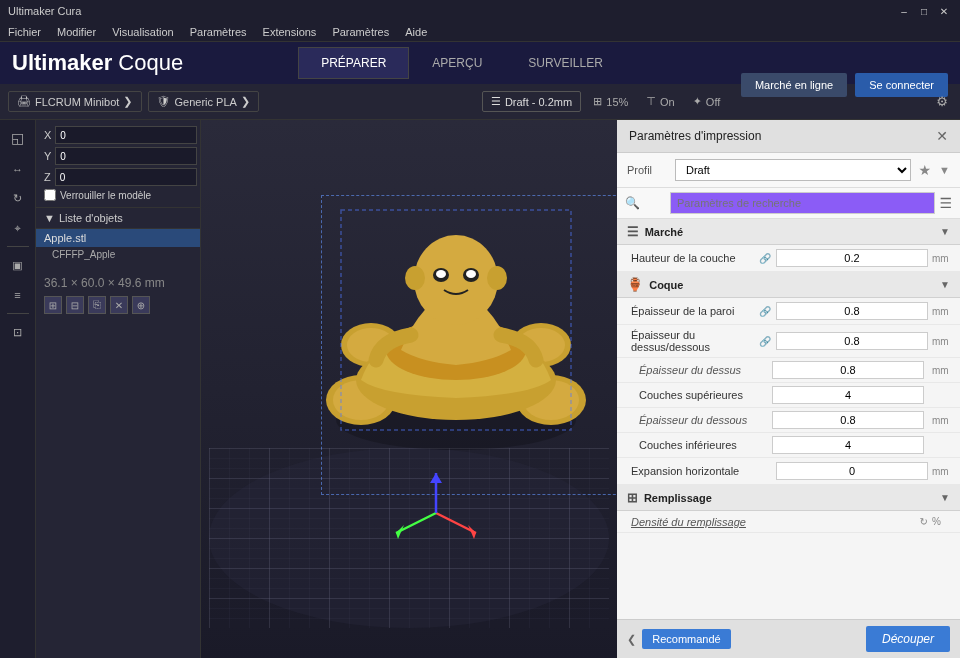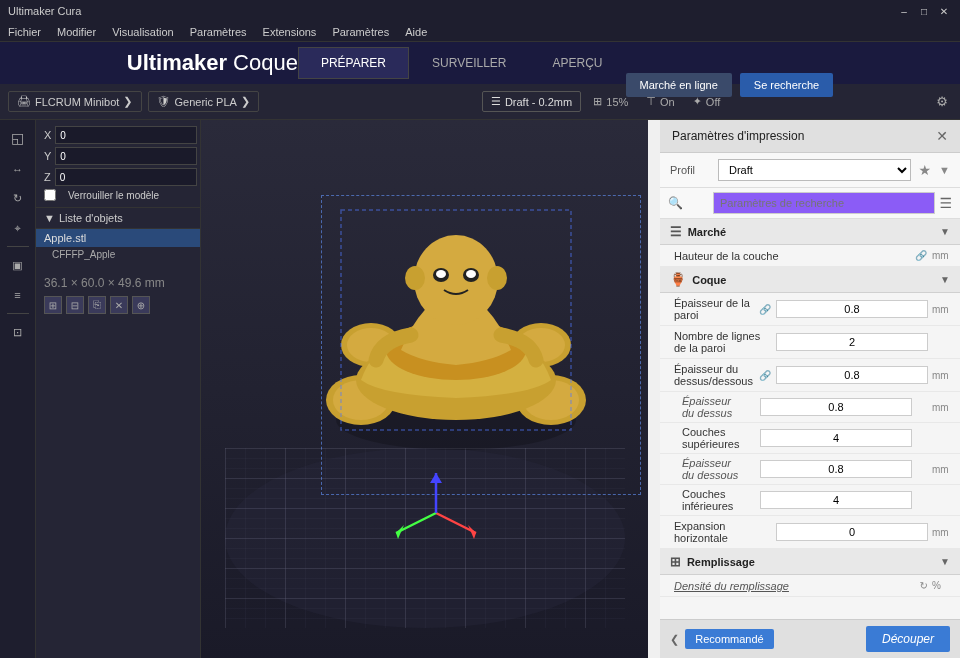--- a/index.html
+++ b/index.html
@@ -33,21 +33,21 @@
       border-bottom: 1px solid #333;
     }
     #menubar span { cursor: pointer; padding: 1px 4px; }
 
     
     #header {
       background: #1a1a3e;
       height: 42px;
       display: flex;
       align-items: center;
-      justify-content: center;
+      justify-content: space-between;
       padding: 0 12px;
     }
     #header .logo { display: flex; align-items: center; gap: 6px; font-size: 22px; font-weight: 300; color: #fff; }
     #header .logo .brand { font-weight: 700; }
     #header .nav-tabs { display: flex; gap: 0; }
     #header .nav-tab {
       padding: 8px 22px;
       cursor: pointer;
       font-size: 12px;
       color: #aaa;
@@ -152,21 +152,21 @@
       border: 1px solid #444;
       color: #fff;
       font-size: 10px;
       padding: 2px 4px;
       height: 18px;
     }
     .xyz-unit { font-size: 10px; color: #888; width: 18px; }
     .lock-row {
       display: flex;
       align-items: flex-end;
-      gap: 12px;
+      gap: 4px;
       margin-top: 2px;
     }
     .lock-checkbox { width: 12px; height: 12px; }
     .lock-label { font-size: 10px; color: #ccc; }
 
     .obj-list-header {
       display: flex;
       align-items: center;
       gap: 4px;
       padding: 4px 8px;
@@ -203,28 +203,27 @@
       display: flex; align-items: center; justify-content: center;
       background: #3a3a5a;
       border: 1px solid #555;
       color: #aaa;
       font-size: 10px;
       cursor: pointer;
     }
 
     
     #right-panel {
-      width: 312px;
+      width: 343px;
       background: #f0f0f0;
       color: #222;
       display: flex;
       flex-direction: column;
       font-size: 11px;
       overflow: hidden;
-      padding-left: 12px;
     }
 
     .panel-header {
       background: #e0e0e0;
       padding: 8px 12px;
       display: flex;
       align-items: center;
       justify-content: space-between;
       border-bottom: 1px solid #ccc;
       font-size: 12px;
@@ -318,21 +317,21 @@
       text-align: center;
       height: 18px;
     }
     .setting-unit { color: #888; font-size: 10px; min-width: 18px; }
 
     .sub-setting-row {
       display: flex;
       align-items: center;
       padding: 3px 10px 3px 22px;
       border-bottom: 1px solid #e8e8e8;
-      gap: 20px;
+      gap: 8px;
       background: #f5f5f5;
     }
 
     
     .panel-footer {
       background: #e0e0e0;
       padding: 6px 10px;
       display: flex;
       align-items: center;
       gap: 6px;
@@ -434,26 +433,26 @@
   <span>Aide</span>
 </div>
 
 <div id="header">
   <div class="logo">
     <span class="brand">Ultimaker</span>
     <span>Coque</span>
   </div>
   <div class="nav-tabs">
     <div class="nav-tab active">PRÉPARER</div>
+    <div class="nav-tab">APERÇU</div>
     <div class="nav-tab">SURVEILLER</div>
-    <div class="nav-tab">APERÇU</div>
   </div>
   <div class="header-actions">
     <button class="header-btn secondary">Marché en ligne</button>
-    <button class="header-btn">Se recherche</button>
+    <button class="header-btn">Se connecter</button>
   </div>
 </div>
 
 <div id="toolbar">
   <div class="printer-section">
     <div class="printer-item">
       <span>🖨</span>
       <span>FLCRUM Minibot</span>
       <span>❯</span>
     </div>
@@ -640,38 +639,34 @@
     <div class="settings-list">
 
       <div class="section-header">
         <span class="section-icon">☰</span>
         <span>Marché</span>
         <span class="section-arrow">▼</span>
       </div>
       <div class="setting-row">
         <span class="setting-name">Hauteur de la couche</span>
         <span class="setting-icon">🔗</span>
+        <input class="setting-value" type="text" value="0.2" style="">
         <span class="setting-unit">mm</span>
       </div>
 
       <div class="section-header">
         <span class="section-icon">🏺</span>
         <span>Coque</span>
         <span class="section-arrow">▼</span>
       </div>
       <div class="setting-row">
         <span class="setting-name">Épaisseur de la paroi</span>
         <span class="setting-icon">🔗</span>
         <input class="setting-value" type="text" value="0.8" style="">
         <span class="setting-unit">mm</span>
-      </div>
-      <div class="setting-row">
-        <span class="setting-name">Nombre de lignes de la paroi</span>
-        <input class="setting-value" type="text" value="2" style="">
-        <span class="setting-unit"></span>
       </div>
       <div class="setting-row">
         <span class="setting-name">Épaisseur du dessus/dessous</span>
         <span class="setting-icon">🔗</span>
         <input class="setting-value" type="text" value="0.8" style="">
         <span class="setting-unit">mm</span>
       </div>
       <div class="sub-setting-row">
         <span class="setting-name setting-name italic">Épaisseur du dessus</span>
         <input class="setting-value" type="text" value="0.8" style="">

